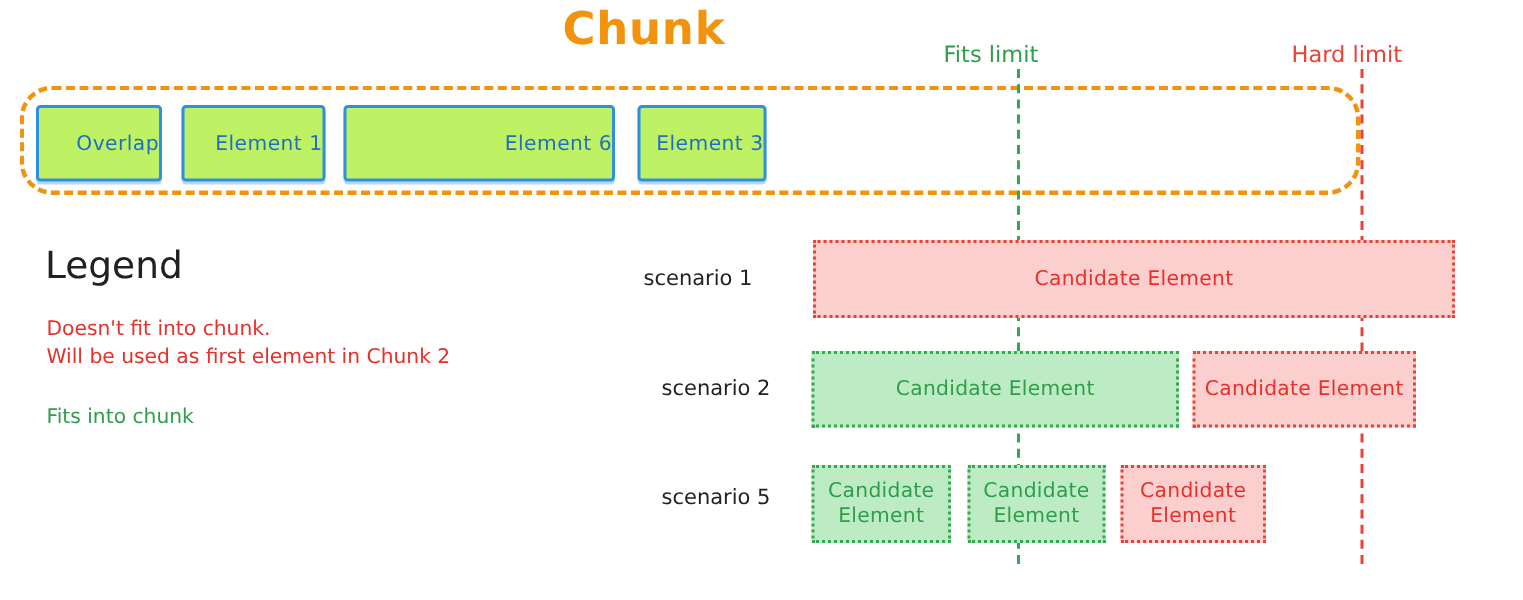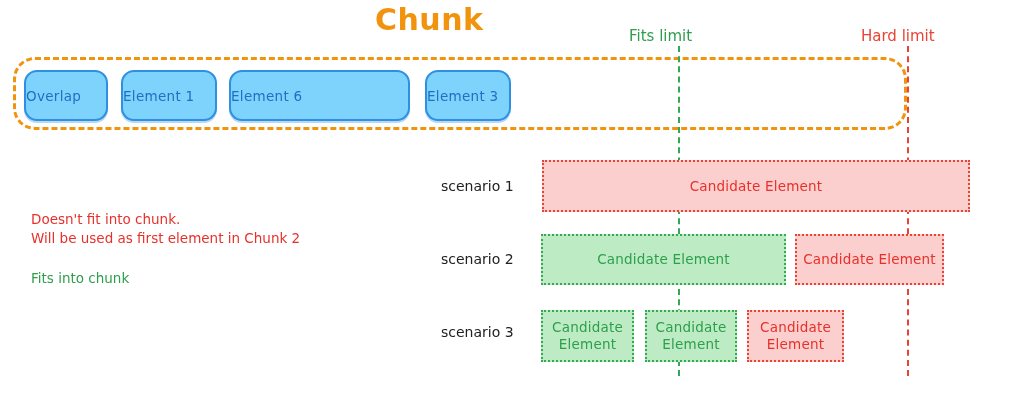--- a/index.html
+++ b/index.html
@@ -39,29 +39,29 @@
     border-radius: 22px;
     box-sizing: border-box;
     background: transparent;
   }
 
   
   .el {
     position: absolute;
     top: 70px;
     height: 51px;
-    background: #7dd3fc;
+    background: #bef264;
     border: 2px solid #2f8fe0;
-    border-radius: 13px;
+    border-radius: 3px;
     box-sizing: border-box;
     color: #1f6fc4;
     font-size: 13.5px;
     display: flex;
     align-items: center;
-    justify-content: flex-start;
+    justify-content: flex-end;
     box-shadow: 0 2px 0 rgba(47,143,224,0.35);
     letter-spacing: 0.3px;
   }
   .el-overlap  { left: 24px;  width: 84px; }
   .el-1        { left: 121px; width: 96px; }
   .el-2        { left: 229px; width: 181px; }
   .el-3        { left: 425px; width: 86px; }
 
   
   .limit-line {
@@ -120,21 +120,21 @@
   }
 
   
   .scn-label {
     position: absolute;
     font-size: 14px;
     color: #202124;
     white-space: nowrap;
     font-family: "DejaVu Sans", sans-serif;
   }
-  .scn-label-1 { left: 441px; top: 178px; }
+  .scn-label-1 { left: 429px; top: 178px; }
   .scn-label-2 { left: 441px; top: 251px; }
   .scn-label-3 { left: 441px; top: 324px; }
 
   
   .cand {
     position: absolute;
     box-sizing: border-box;
     display: flex;
     align-items: center;
     justify-content: center;
@@ -187,29 +187,30 @@
   </div>
   <div class="el el-3">
     <span>Element 3</span>
   </div>
 
   <div class="limit-line soft-line"></div>
   <div class="limit-line hard-line"></div>
   <div class="limit-label soft-label">Fits limit</div>
   <div class="limit-label hard-label">Hard limit</div>
 
+  <div class="legend-title">Legend</div>
   <div class="legend-red">
     <div>Doesn't fit into chunk.</div>
     <div>Will be used as first element in Chunk 2</div>
   </div>
   <div class="legend-green">Fits into chunk</div>
 
   <div class="scn-label scn-label-1">scenario 1</div>
   <div class="scn-label scn-label-2">scenario 2</div>
-  <div class="scn-label scn-label-3">scenario 3</div>
+  <div class="scn-label scn-label-3">scenario 5</div>
 
   <div class="cand red s1-a">
     <span>Candidate Element</span>
   </div>
 
   <div class="cand green s2-a">
     <span>Candidate Element</span>
   </div>
   <div class="cand red s2-b">
     <span>Candidate Element</span>

